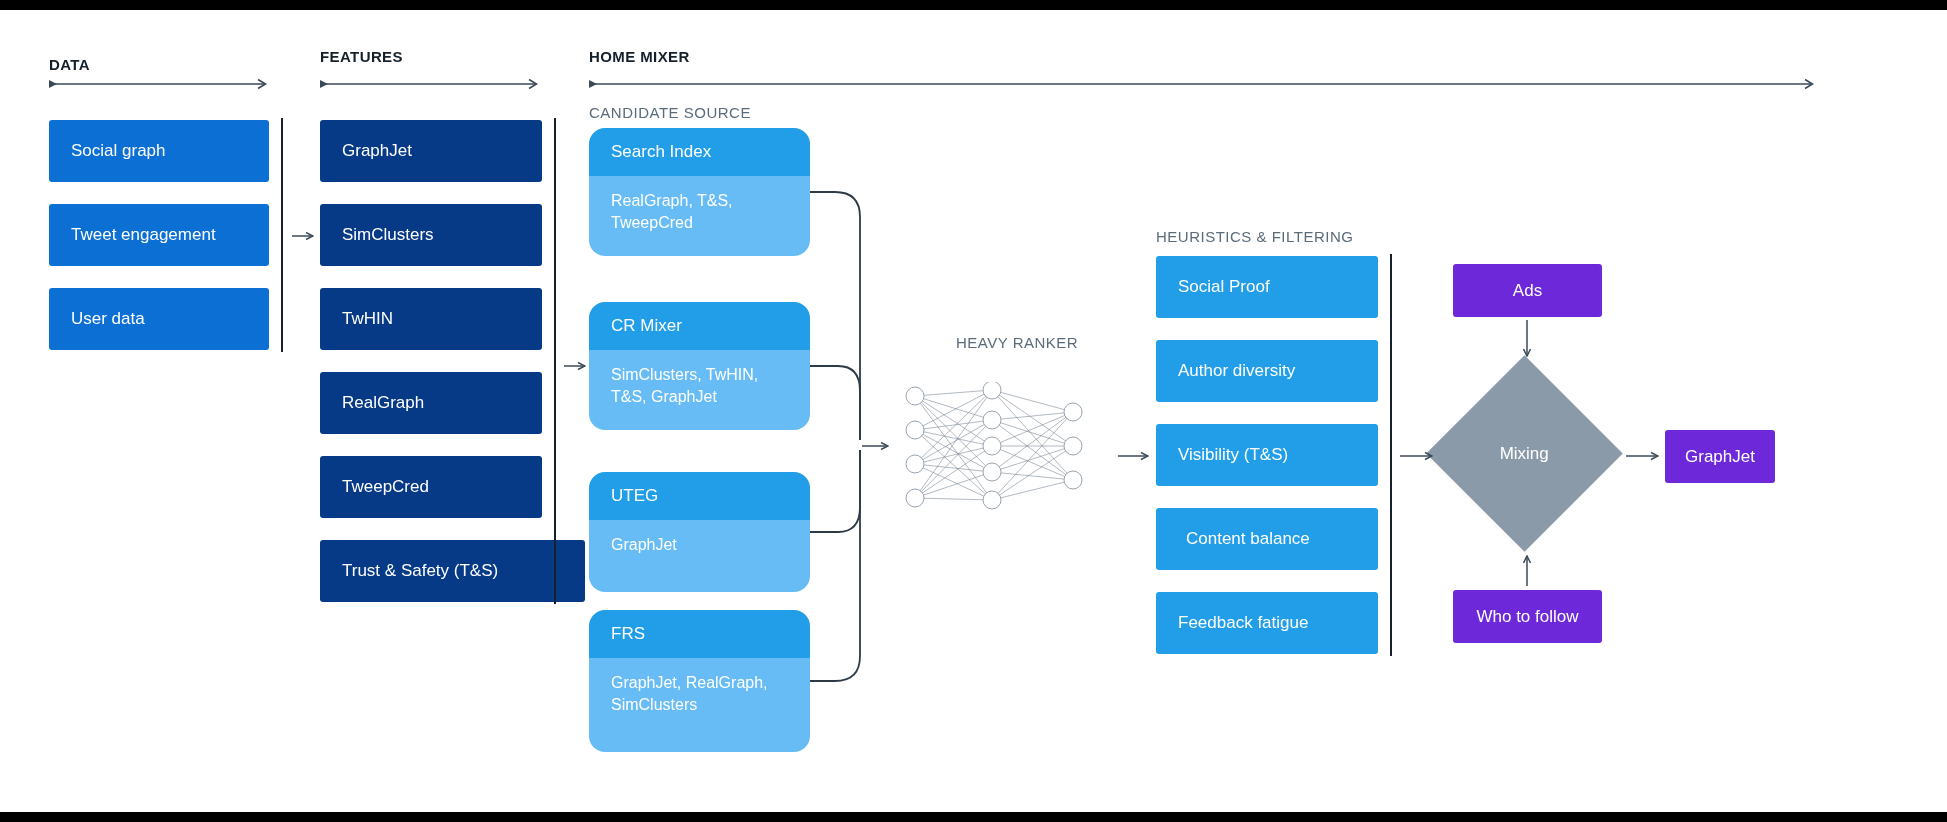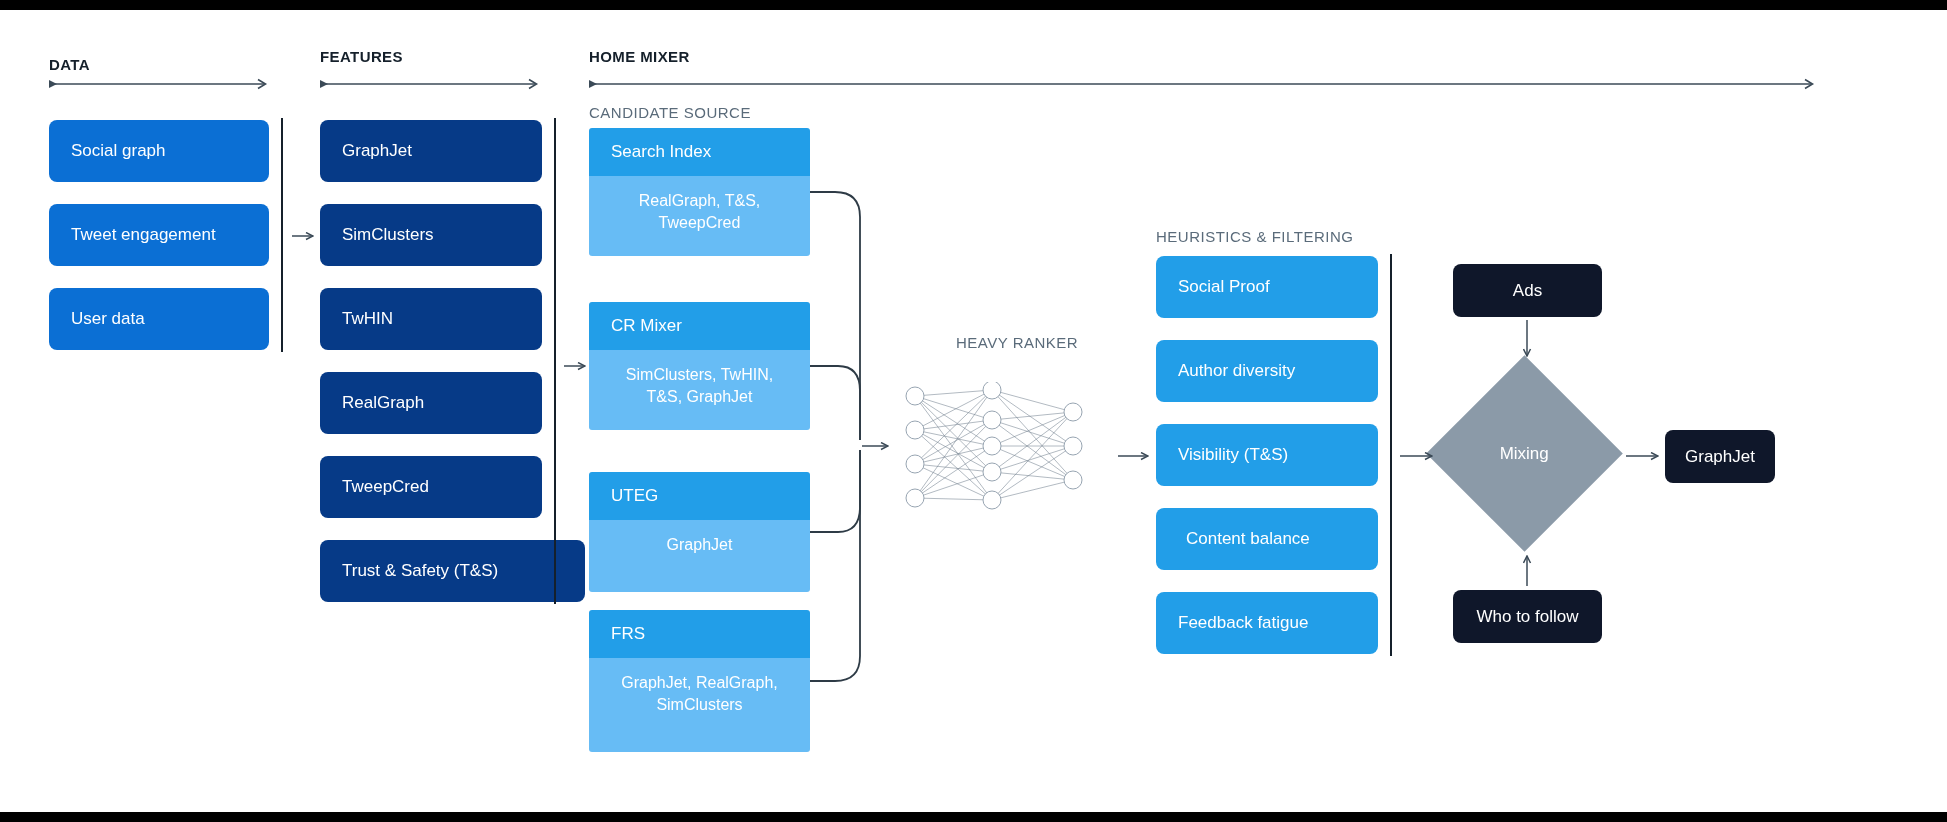--- a/index.html
+++ b/index.html
@@ -18,29 +18,29 @@
   .phase-sub{
     position:absolute;font-size:15px;font-weight:normal;color:#5a6b7a;
     letter-spacing:.5px;white-space:nowrap;
   }
   .phase-arrow{position:absolute;height:12px;}
   .phase-arrow svg{display:block;}
 
   .vdiv{position:absolute;width:2px;background:#15202b;}
 
   .box{
-    position:absolute;border-radius:8px;display:flex;align-items:center;
+    position:absolute;border-radius:3px;display:flex;align-items:center;
     box-sizing:border-box;padding:0 22px;color:#fff;font-size:17px;line-height:1.25;
   }
   .box.data{background:#0b6fd4;}
   .box.feature{background:#063a87;}
   .box.heur{background:#229ee8;}
-  .box.term{background:#0f172a;justify-content:center;padding:0 14px;}
-
-  .cs-card{position:absolute;border-radius:3px;overflow:hidden;text-align:center;}
+  .box.term{background:#6d28d9;justify-content:center;padding:0 14px;}
+
+  .cs-card{position:absolute;border-radius:16px;overflow:hidden;}
   .cs-head{
     background:#229ee8;color:#fff;font-size:17px;display:flex;align-items:center;
     padding:0 22px;box-sizing:border-box;height:48px;
   }
   .cs-body{
     background:#67bcf5;color:#fff;font-size:16px;line-height:1.35;
     padding:14px 22px;box-sizing:border-box;
   }
 
   .diamond{

